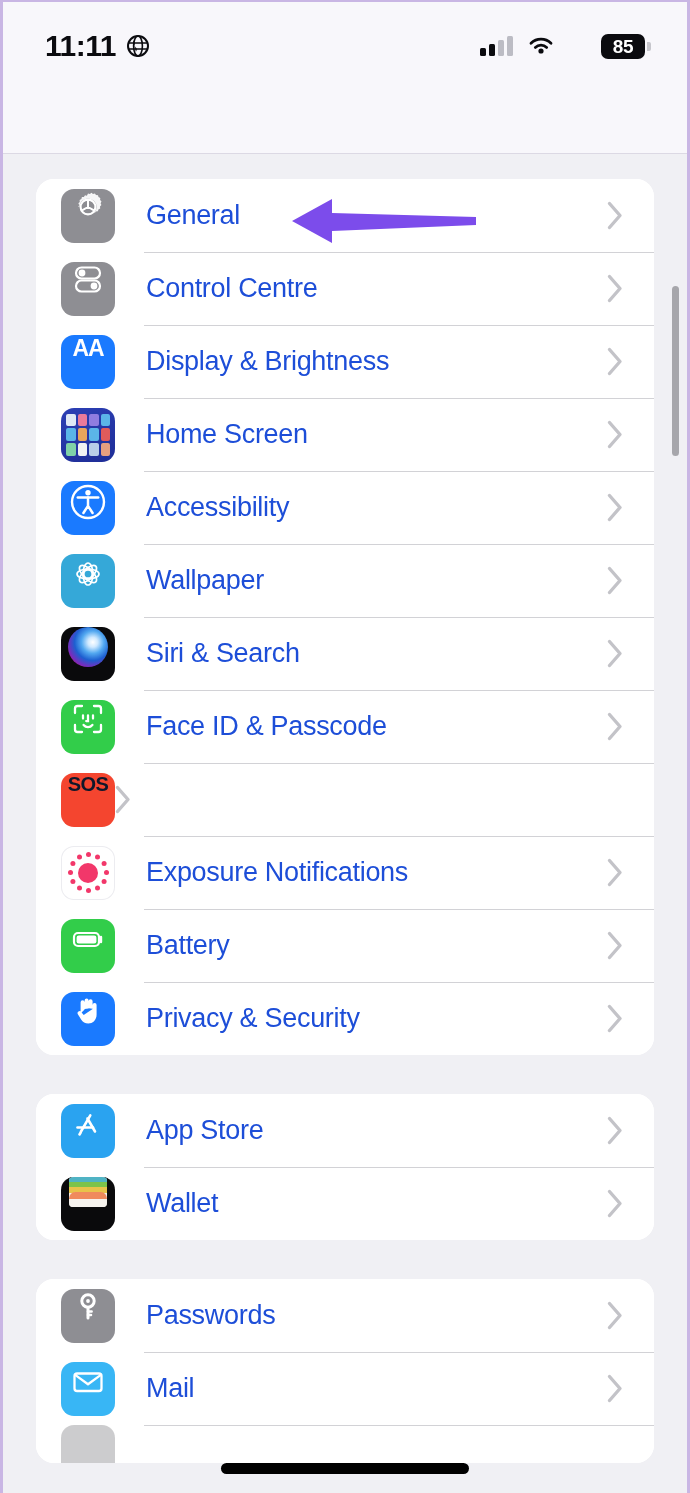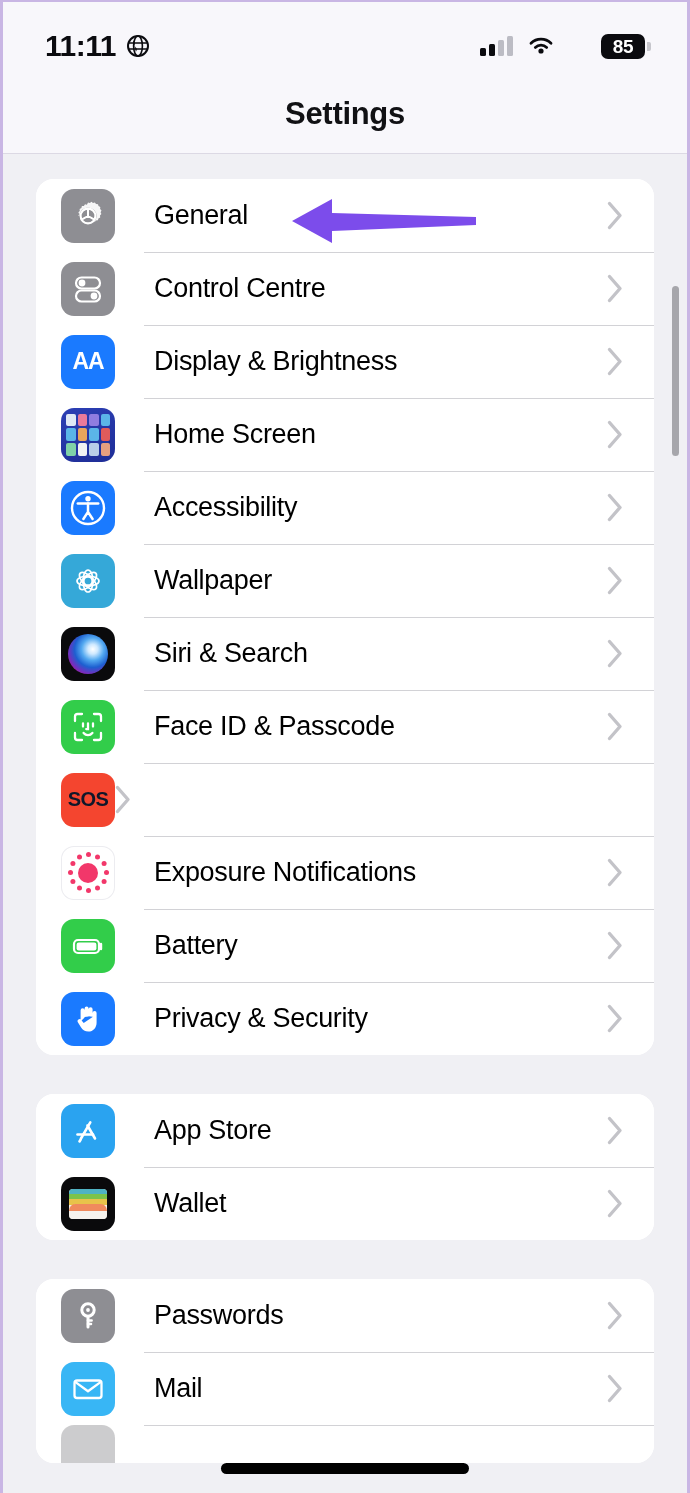--- a/index.html
+++ b/index.html
@@ -150,31 +150,31 @@
     height: 1px;
     background: #d2d2d6;
   }
   .row.partial { height: 38px; overflow: hidden; align-items: flex-start; }
 
   .row-icon {
     width: 54px; height: 54px;
     border-radius: 13px;
     flex: 0 0 54px;
     display: flex;
-    align-items: center;
+    align-items: flex-start;
     justify-content: center;
     overflow: hidden;
     position: relative;
   }
 
   .row-label {
     flex: 1;
-    margin-left: 39px;
+    margin-left: 31px;
     font-size: 27px;
-    color: #000000;
+    color: #1d4ed8;
     letter-spacing: -0.3px;
     white-space: nowrap;
   }
 
   .chevron {
     margin-right: 30px;
     flex: 0 0 auto;
     display: block;
   }
 
@@ -325,21 +325,20 @@
         </svg>
         <span class="battery-pill">
           <span class="battery-body">
             <span class="battery-level">85</span>
           </span>
           <span class="battery-cap"></span>
         </span>
       </div>
     </div>
 
-    <div class="nav-title">Settings</div>
   </div>
 
   <div class="content">
 
     <div class="group g1">
 
       <div class="row">
         <span class="row-icon ic-gray">
           <svg width="36" height="36" viewBox="0 0 36 36">
             <g fill="#ffffff">

